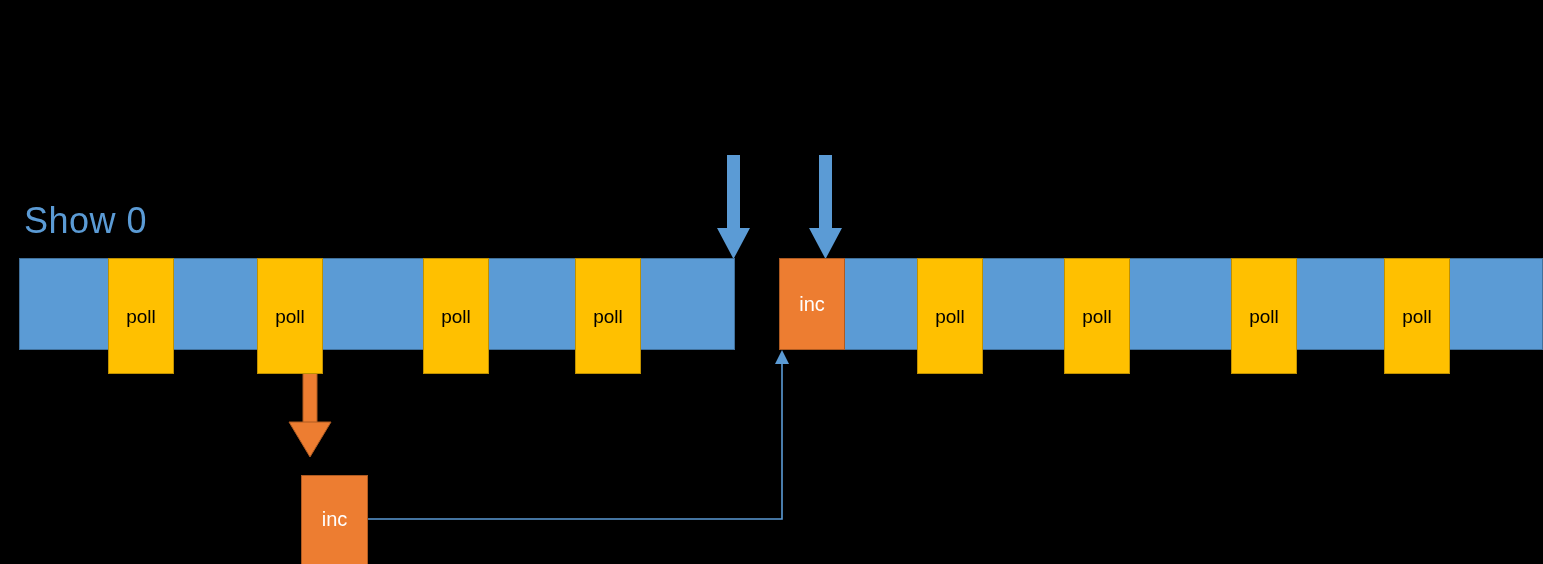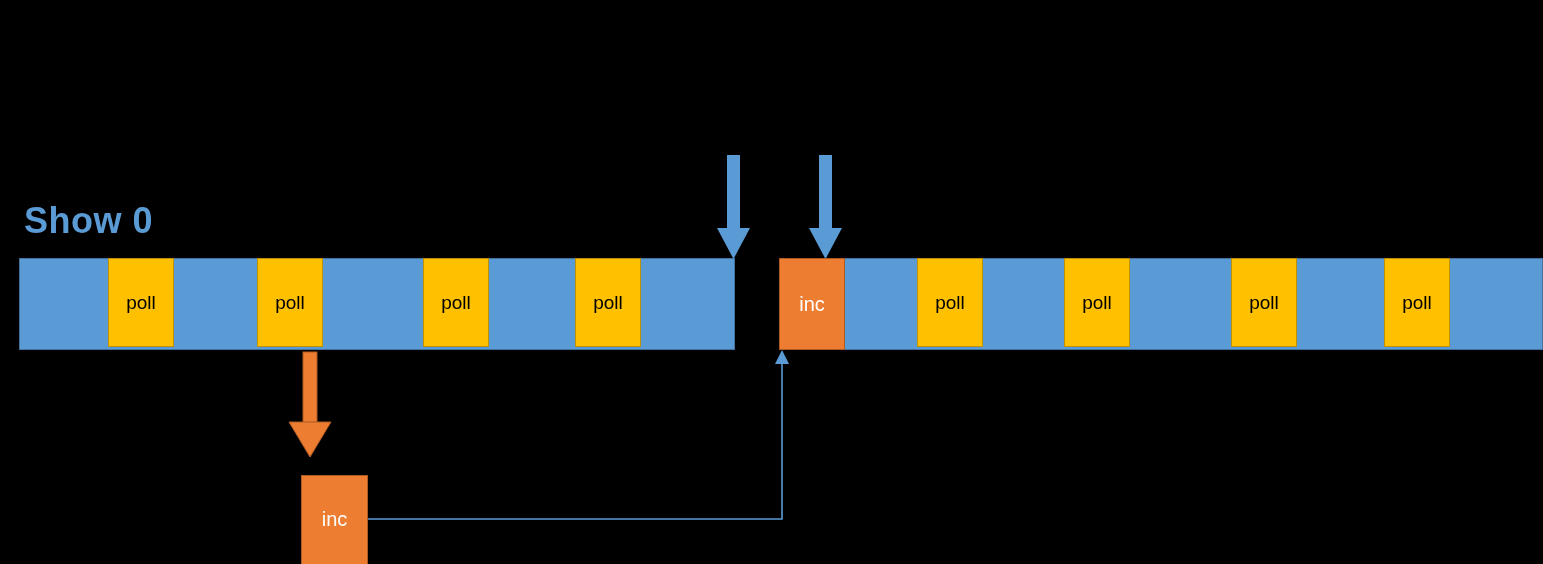--- a/index.html
+++ b/index.html
@@ -24,21 +24,21 @@
     height: 92px;
     background: #5B9BD5;
     border: 1px solid #41719C;
     box-sizing: border-box;
   }
 
   
   .poll {
     position: absolute;
     top: 258px;
-    height: 89px;
+    height: 116px;
     width: 66px;
     background: #FFC000;
     border: 1px solid #BF9000;
     box-sizing: border-box;
     display: flex;
     align-items: center;
     justify-content: center;
     color: #000000;
     font-size: 19px;
     line-height: 1;
@@ -70,21 +70,21 @@
     width: 67px;
     height: 95px;
     padding-bottom: 8px;
   }
 
   
   .show-label {
     position: absolute;
     color: #5B9BD5;
     font-size: 36px;
-    font-weight: bold;
+    font-weight: normal;
     letter-spacing: 0.5px;
     line-height: 1;
     white-space: nowrap;
   }
   #show0-label { left: 24px;  top: 203px; }
   #show1-label { left: 842px; top: 203px; }
 
   
   #overlay {
     position: absolute;

